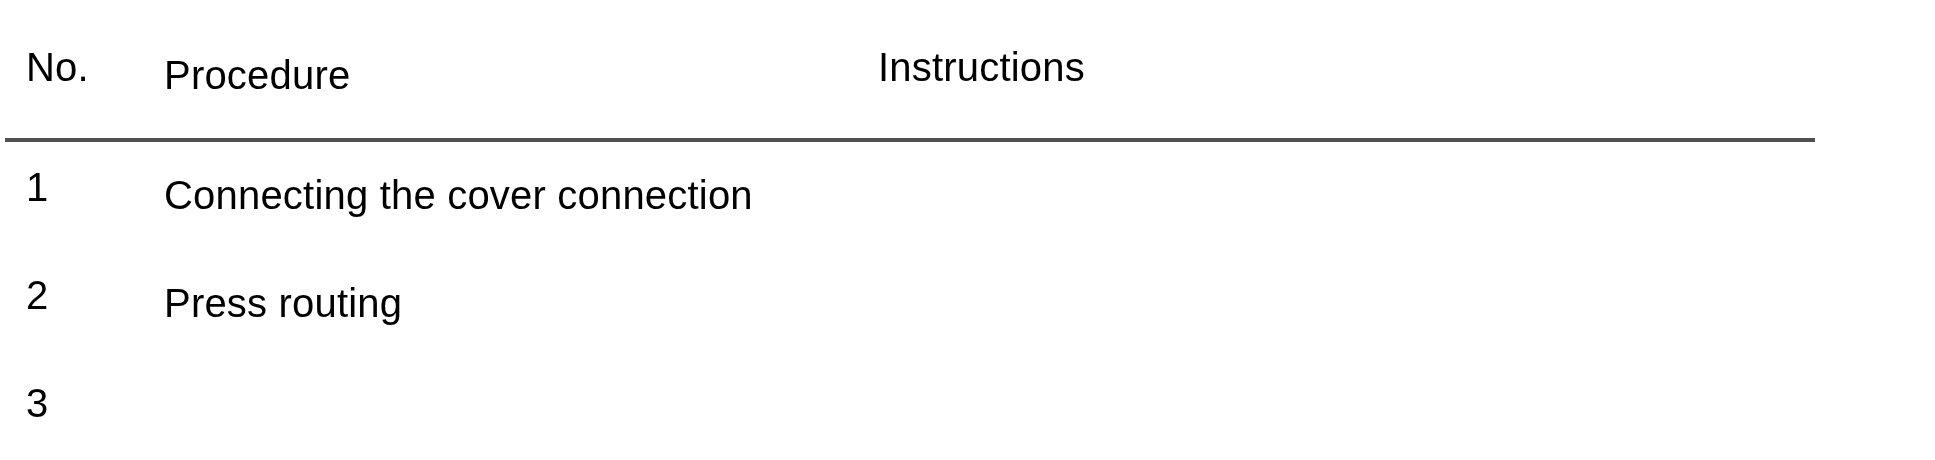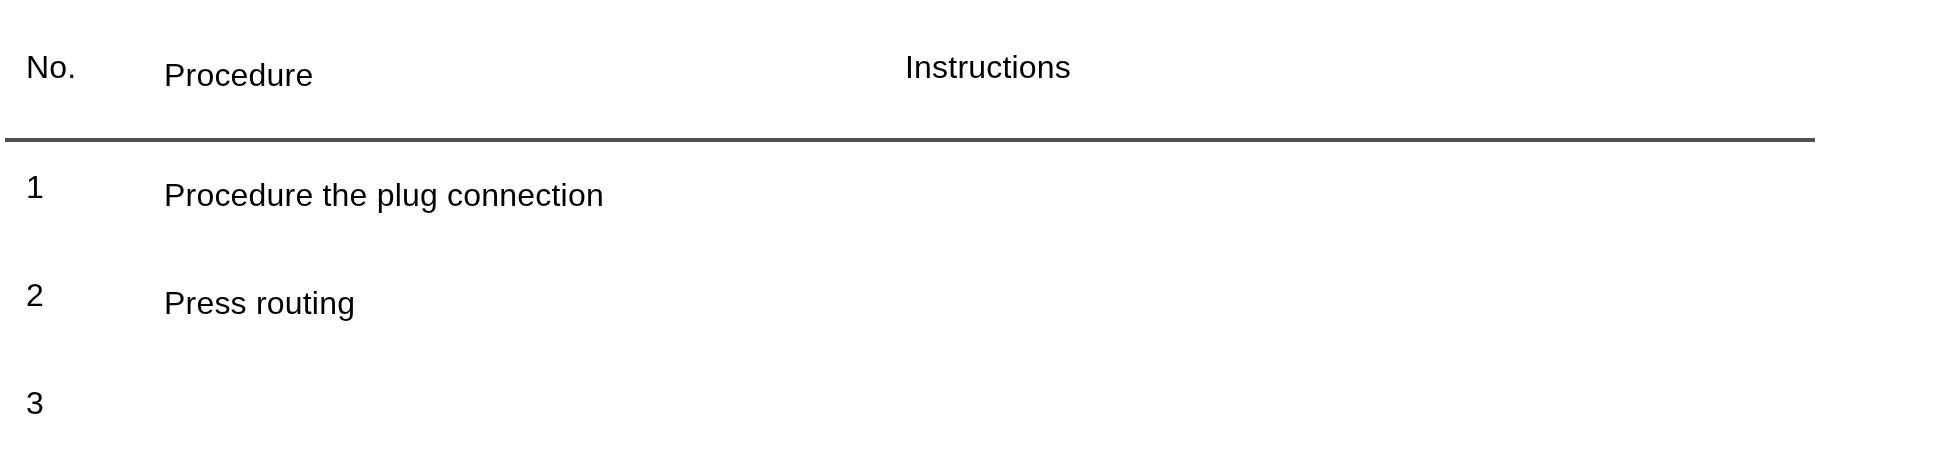--- a/index.html
+++ b/index.html
@@ -15,21 +15,21 @@
       color: #000000;
       font-family: "Liberation Sans", sans-serif;
     }
     .doc {
       padding-top: 44px;
     }
     .grid-row {
       display: grid;
       grid-template-columns: 138px 714px auto;
       padding-left: 26px;
-      font-size: 32px;
+      font-size: 40px;
       line-height: 46px;
       letter-spacing: 0.2px;
     }
     .header-row {
       margin-bottom: 40px;
     }
     .rule {
       height: 4px;
       width: 1810px;
       margin-left: 5px;
@@ -40,39 +40,38 @@
     }
     .body-row.first {
       margin-top: 22px;
     }
     .cell-procedure {
       max-width: 640px;
       margin-top: 8px;
     }
     .cell-instructions {
       max-width: 900px;
-      margin-left: 27px;
     }
   </style>
 </head>
 <body>
 
 <div class="doc">
 
   <div class="grid-row header-row">
     <div class="cell-no">No.</div>
     <div class="cell-procedure">Procedure</div>
     <div class="cell-instructions">Instructions</div>
   </div>
 
   <div class="rule"></div>
 
   <div class="grid-row body-row first">
     <div class="cell-no">1</div>
-    <div class="cell-procedure">Procedure the plug connection</div>
+    <div class="cell-procedure">Connecting the cover connection</div>
   </div>
 
   <div class="grid-row body-row">
     <div class="cell-no">2</div>
     <div class="cell-procedure">Press routing</div>
   </div>
 
   <div class="grid-row body-row">
     <div class="cell-no">3</div>
   </div>

